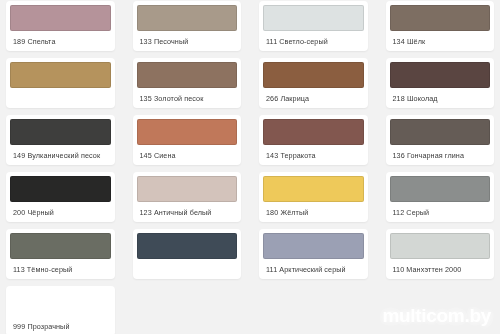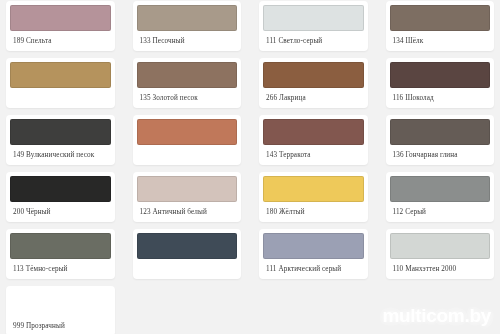--- a/index.html
+++ b/index.html
@@ -29,21 +29,20 @@
   .swatch-card {
     background: #ffffff;
     border-radius: 4px;
     margin: 1px 6px 6px 6px;
     box-shadow: 0 1px 2px rgba(0,0,0,0.06);
     display: flex;
     flex-direction: column;
     overflow: hidden;
     height: 50px;
     box-sizing: border-box;
-    font-family: Liberation Serif, serif;
   }
 
   .swatch-color-wrap {
     padding: 4px 4px 0 4px;
     box-sizing: border-box;
   }
 
   .swatch-color {
     height: 26px;
     width: 100%;
@@ -124,32 +123,33 @@
     <div class="swatch-card">
       <div class="swatch-color-wrap">
         <div class="swatch-color bordered" style="background: rgb(139, 94, 64);"></div>
       </div>
       <div class="swatch-label">266 Лакрица</div>
     </div>
     <div class="swatch-card">
       <div class="swatch-color-wrap">
         <div class="swatch-color bordered" style="background: rgb(90, 69, 65);"></div>
       </div>
-      <div class="swatch-label">116 Шоколад</div>
+      <div class="swatch-label">218 Шоколад</div>
     </div>
     <div class="swatch-card">
       <div class="swatch-color-wrap">
         <div class="swatch-color bordered" style="background: rgb(62, 62, 61);"></div>
       </div>
       <div class="swatch-label">149 Вулканический песок</div>
     </div>
     <div class="swatch-card">
       <div class="swatch-color-wrap">
         <div class="swatch-color bordered" style="background: rgb(192, 120, 90);"></div>
       </div>
+      <div class="swatch-label">145 Сиена</div>
     </div>
     <div class="swatch-card">
       <div class="swatch-color-wrap">
         <div class="swatch-color bordered" style="background: rgb(130, 87, 79);"></div>
       </div>
       <div class="swatch-label">143 Терракота</div>
     </div>
     <div class="swatch-card">
       <div class="swatch-color-wrap">
         <div class="swatch-color bordered" style="background: rgb(101, 92, 86);"></div>

